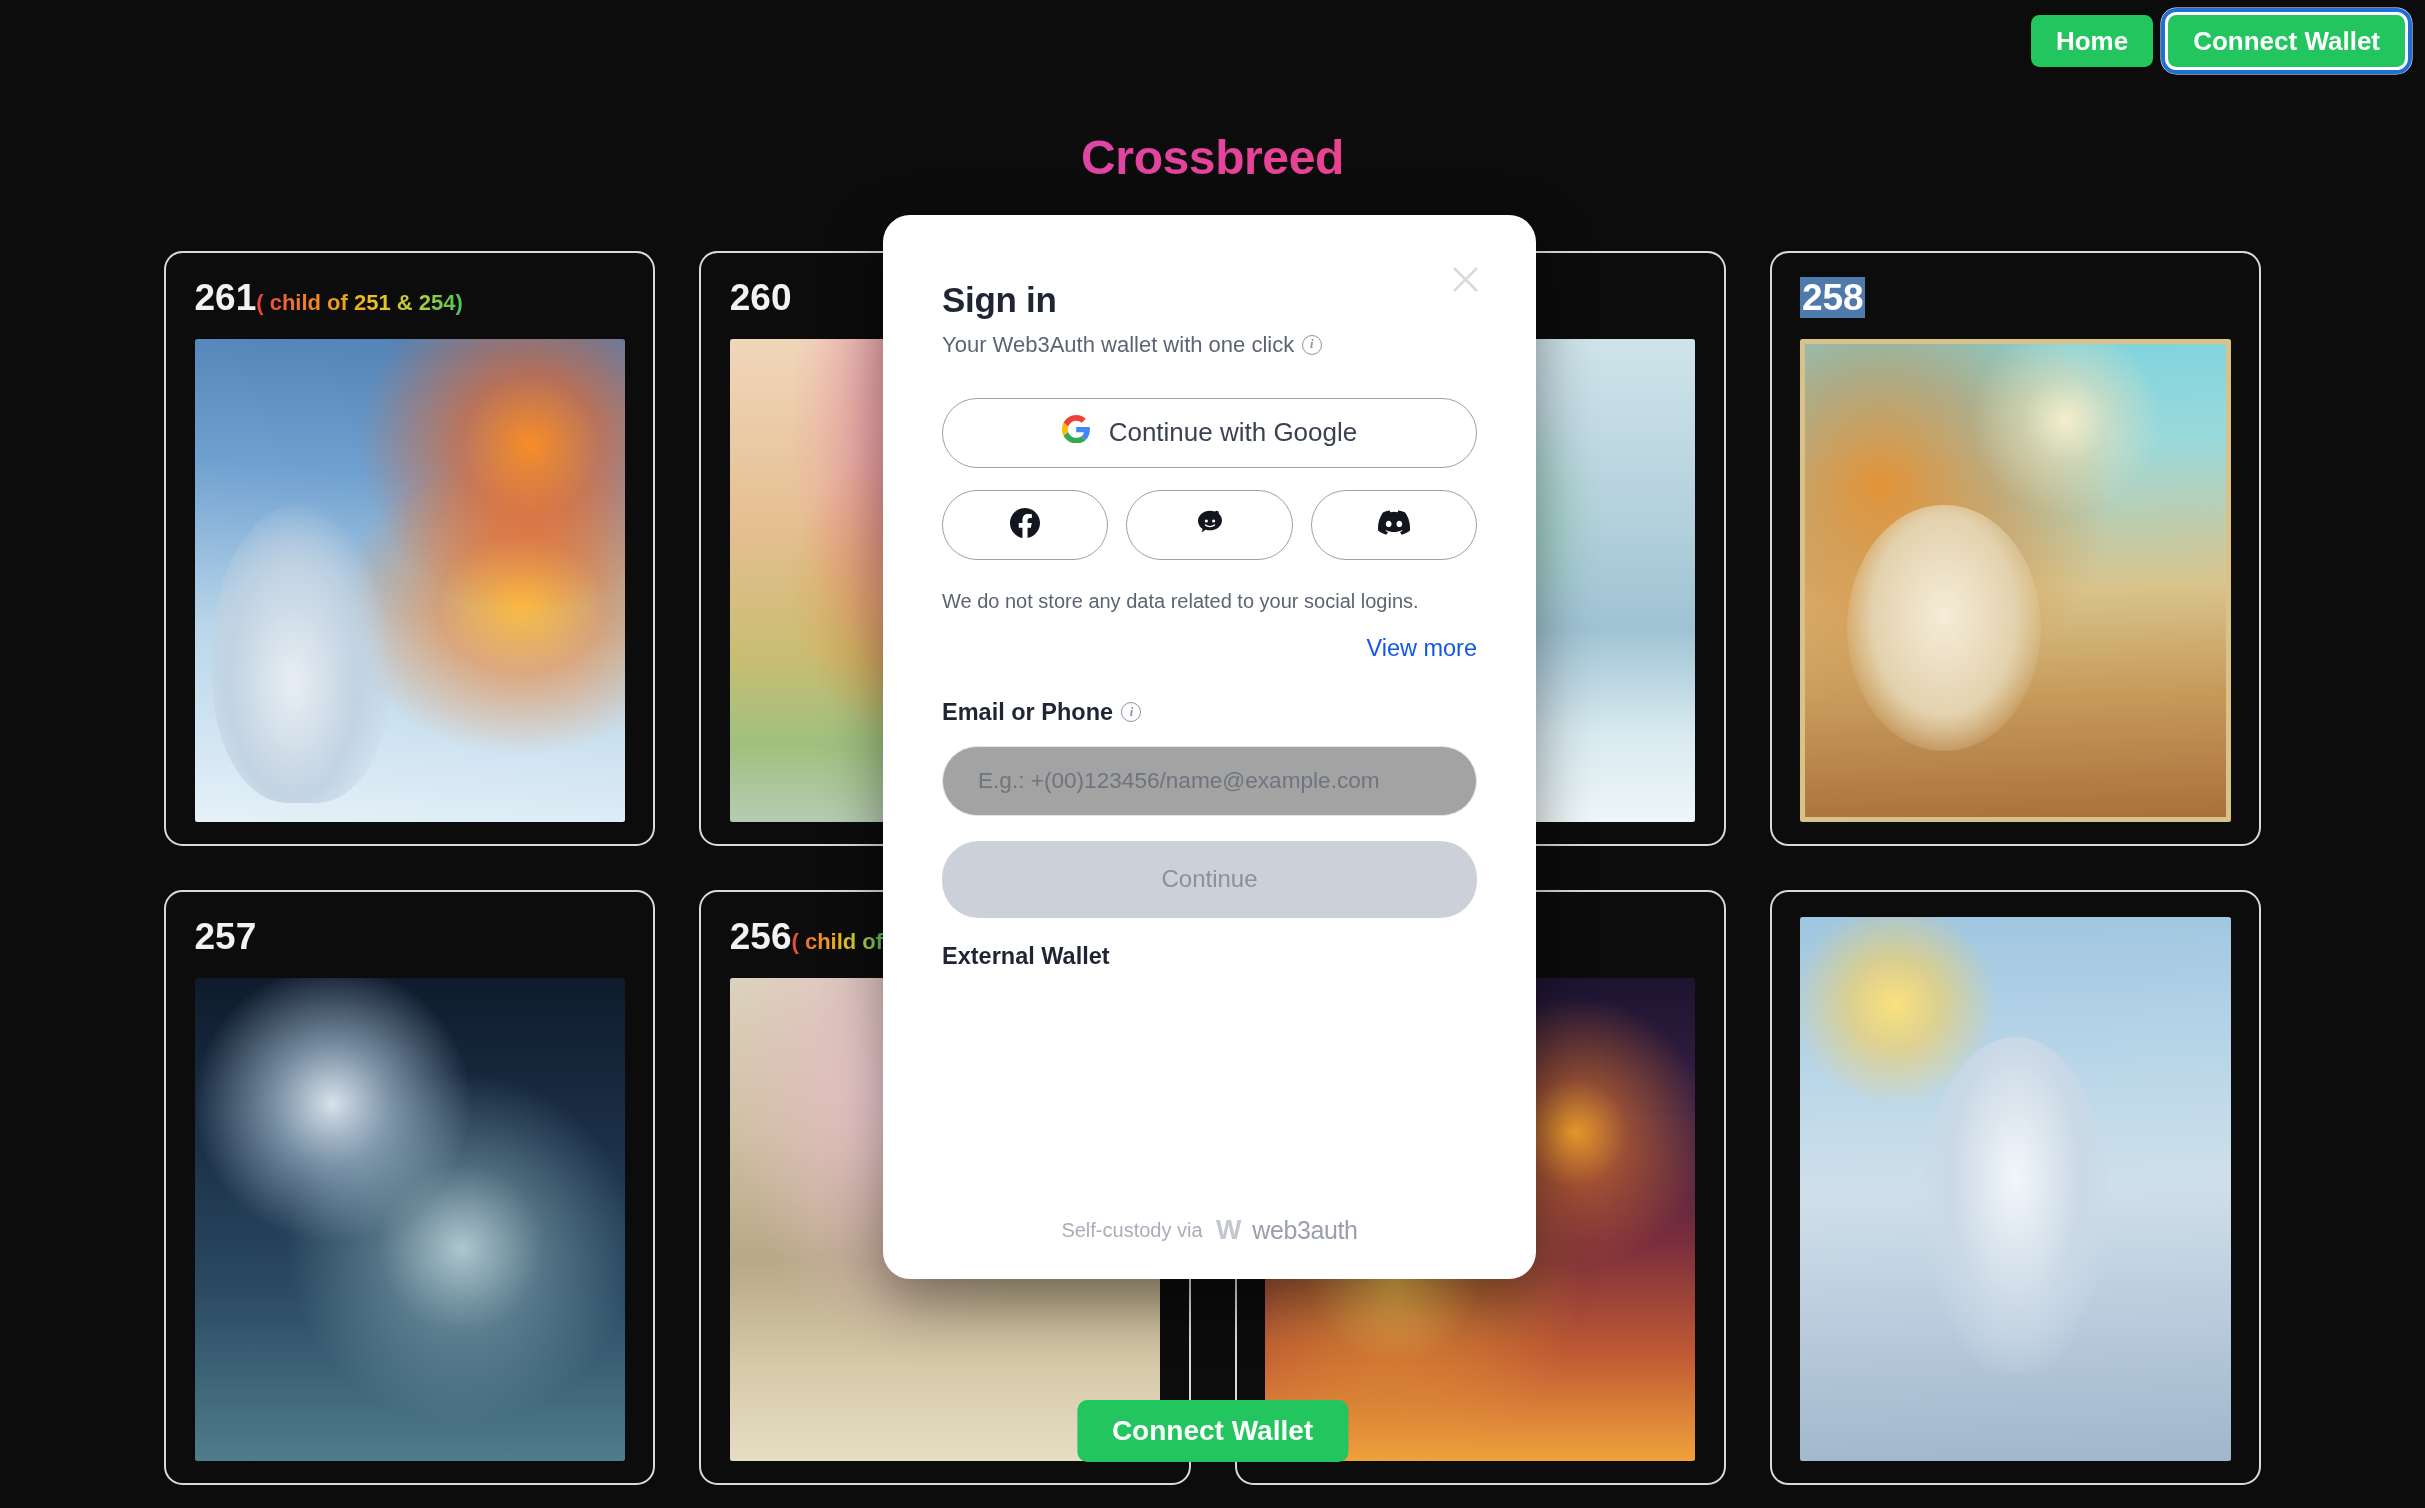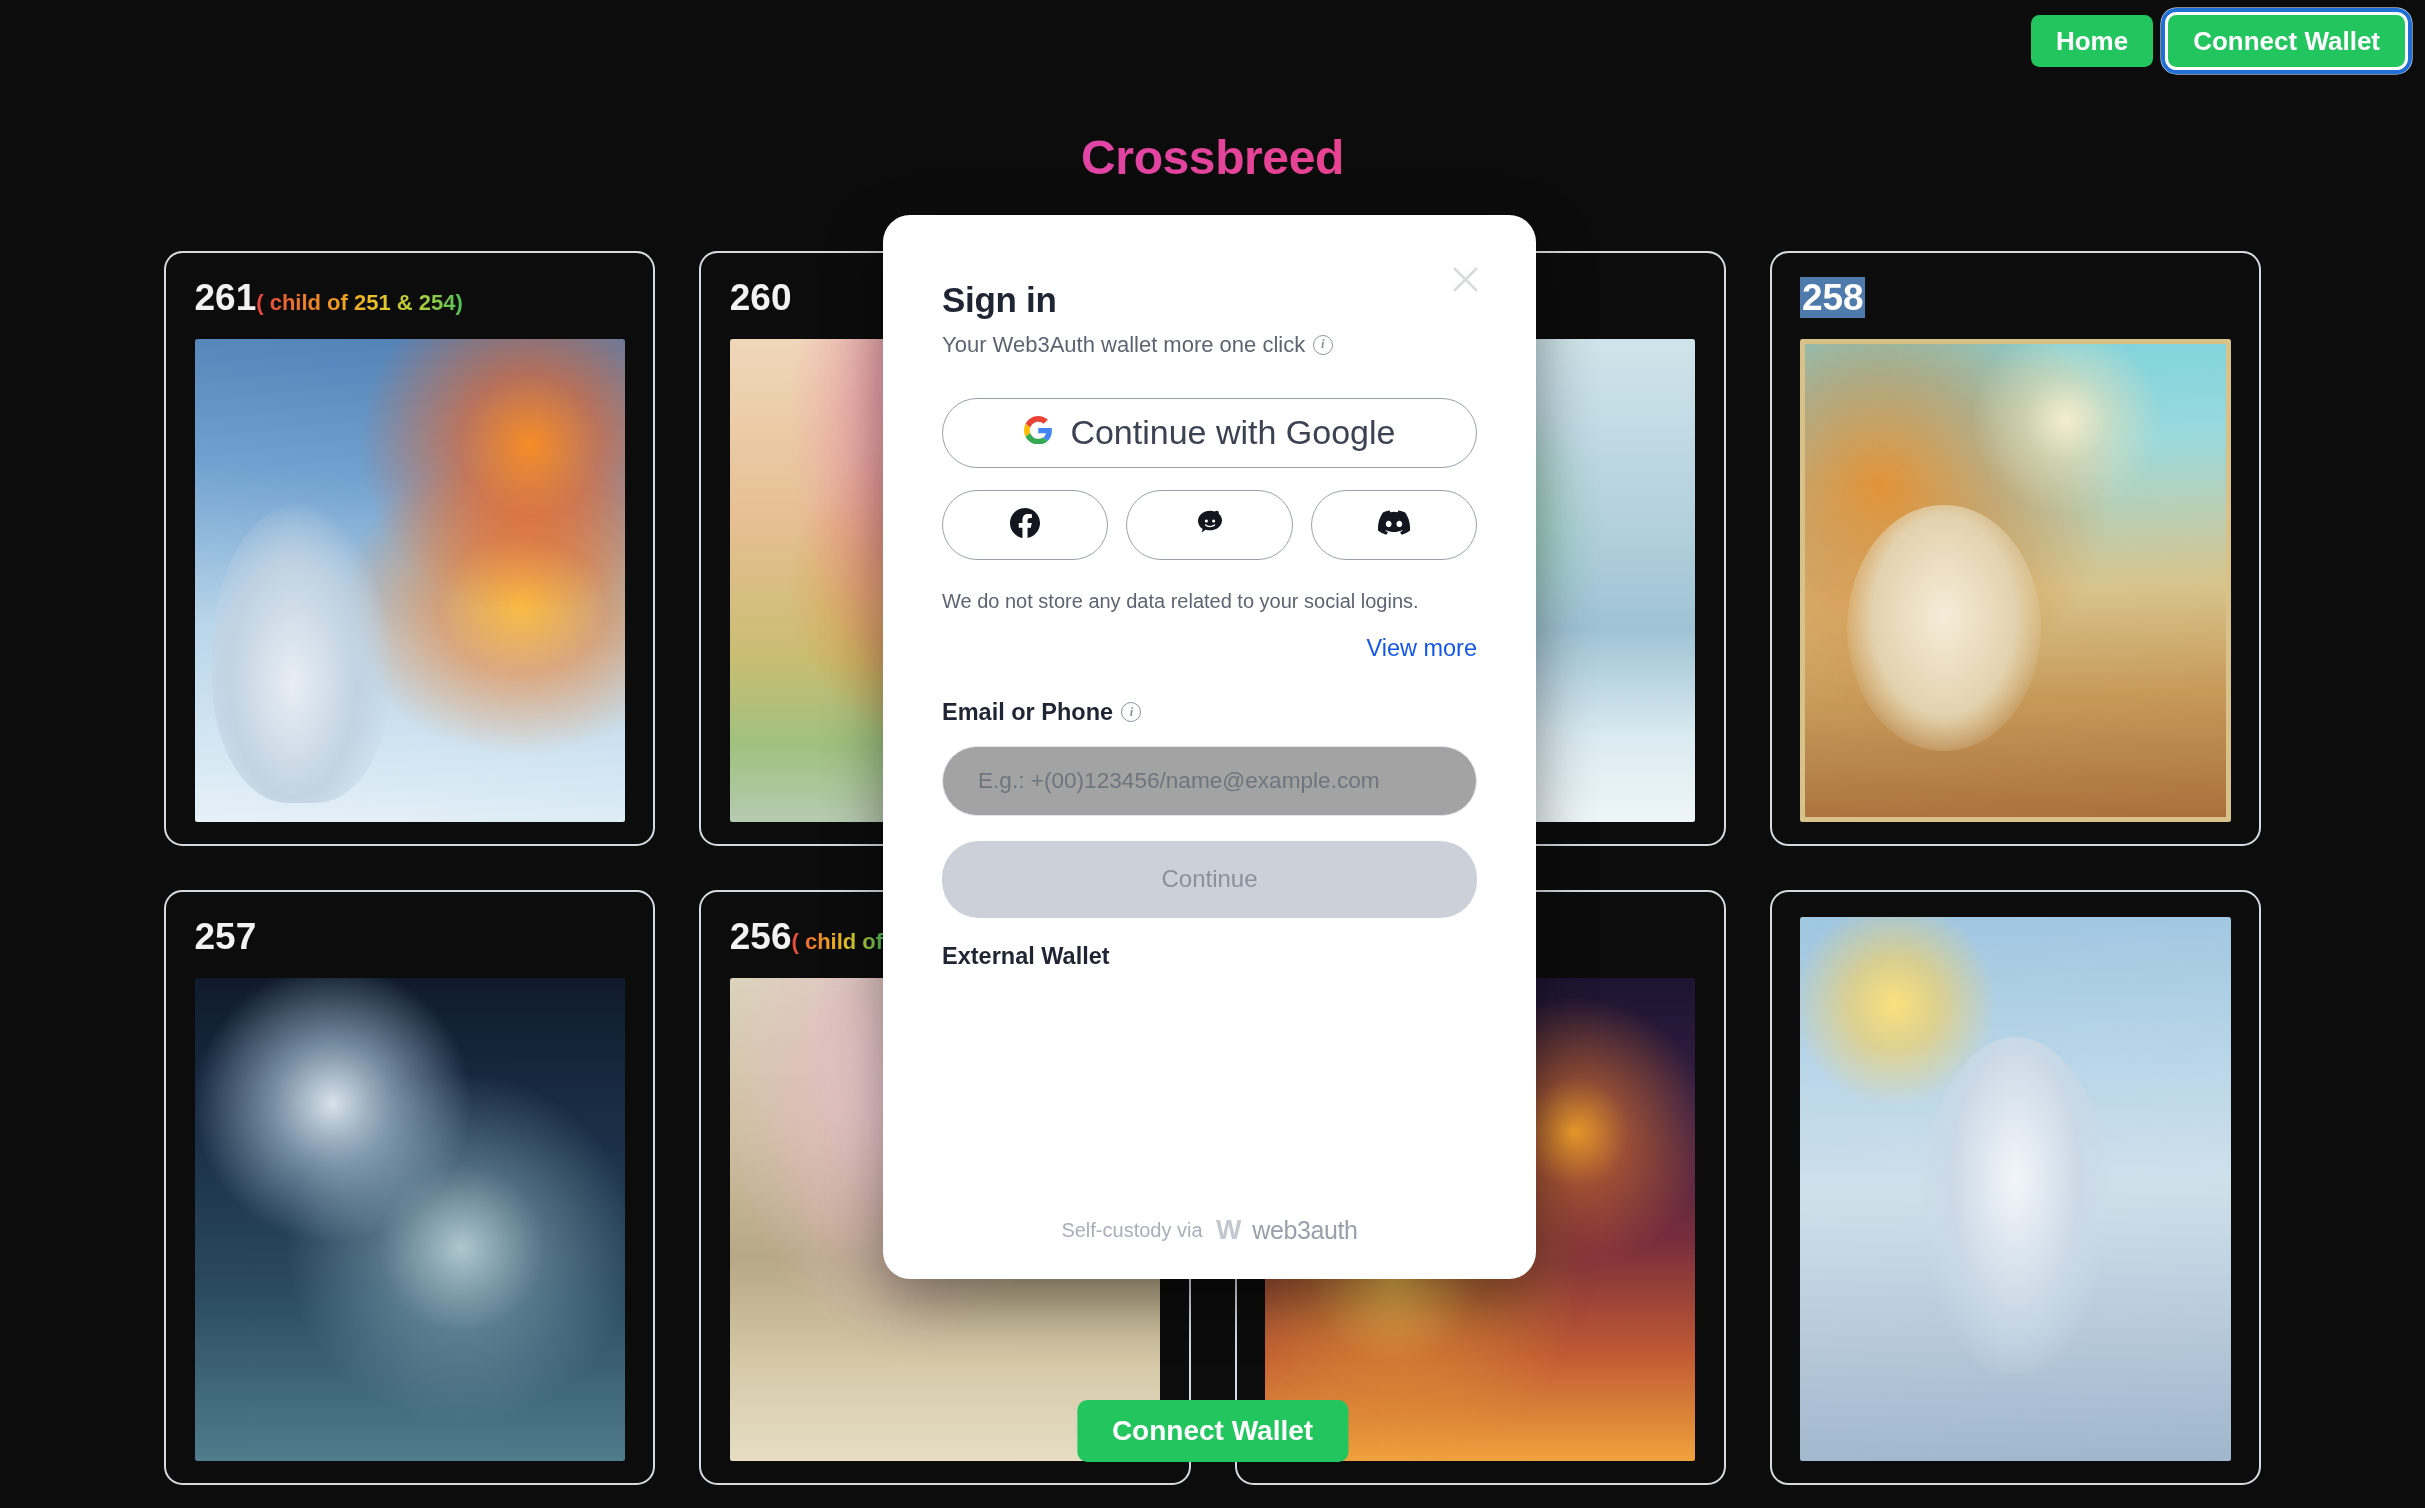--- a/index.html
+++ b/index.html
@@ -237,21 +237,21 @@
     margin-top: 40px;
     width: 100%;
     height: 70px;
     border: 1.7px solid #9aa0ab;
     border-radius: 37px;
     background: #ffffff;
     display: flex;
     align-items: center;
     justify-content: center;
     gap: 18.4px;
-    font-size: 34px;
+    font-size: 26px;
     color: #3b4252;
     cursor: pointer;
     font-family: "Liberation Sans", sans-serif;
   }
   .oauth-row {
     margin-top: 22px;
     display: flex;
     gap: 18.4px;
   }
   .oauth-sq {
@@ -440,21 +440,21 @@
   <button class="modal-close">
     <svg width="37" height="37" viewBox="0 0 24 24" fill="none" stroke="#d8dade" stroke-width="1.7" stroke-linecap="round">
       <line x1="5" y1="5" x2="19" y2="19"></line>
       <line x1="19" y1="5" x2="5" y2="19"></line>
     </svg>
   </button>
 
   <div class="modal-title">Sign in</div>
 
   <div class="modal-sub">
-    <span>Your Web3Auth wallet more one click</span>
+    <span>Your Web3Auth wallet with one click</span>
     <span class="info-dot">i</span>
   </div>
 
   <button class="oauth-primary">
     <span>
       <svg width="28.5" height="28.5" viewBox="0 0 48 48">
         <path fill="#EA4335" d="M24 9.5c3.54 0 6.71 1.22 9.21 3.6l6.85-6.85C35.9 2.38 30.47 0 24 0 14.62 0 6.51 5.38 2.56 13.22l7.98 6.19C12.43 13.72 17.74 9.5 24 9.5z"></path>
         <path fill="#4285F4" d="M46.98 24.55c0-1.57-.15-3.09-.38-4.55H24v9.02h12.94c-.58 2.96-2.26 5.48-4.78 7.18l7.73 6c4.51-4.18 7.09-10.36 7.09-17.65z"></path>
         <path fill="#FBBC05" d="M10.53 28.59c-.48-1.45-.76-2.99-.76-4.59s.27-3.14.76-4.59l-7.98-6.19C.92 16.46 0 20.12 0 24c0 3.88.92 7.54 2.56 10.78l7.97-6.19z"></path>
         <path fill="#34A853" d="M24 48c6.48 0 11.93-2.13 15.89-5.81l-7.73-6c-2.15 1.45-4.92 2.3-8.16 2.3-6.26 0-11.57-4.22-13.47-9.91l-7.98 6.19C6.51 42.62 14.62 48 24 48z"></path>

